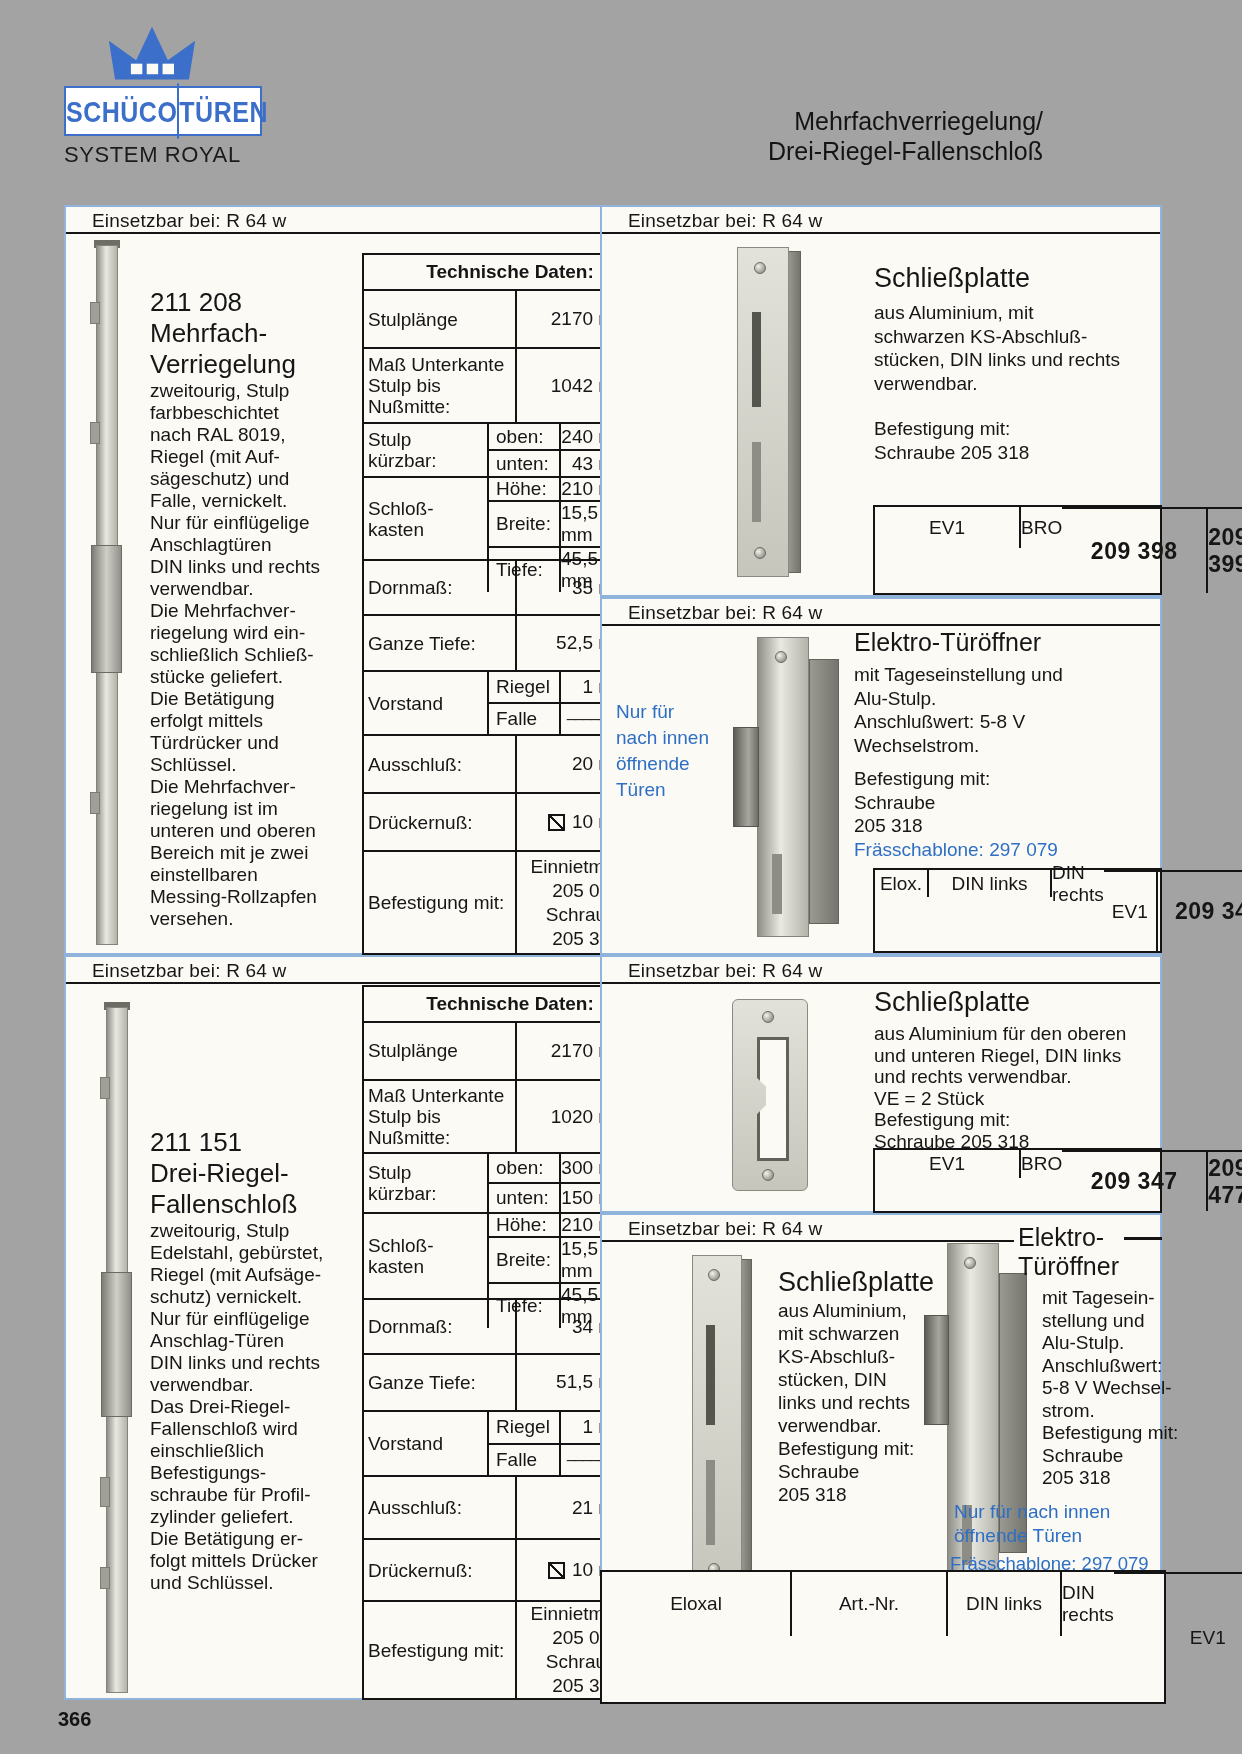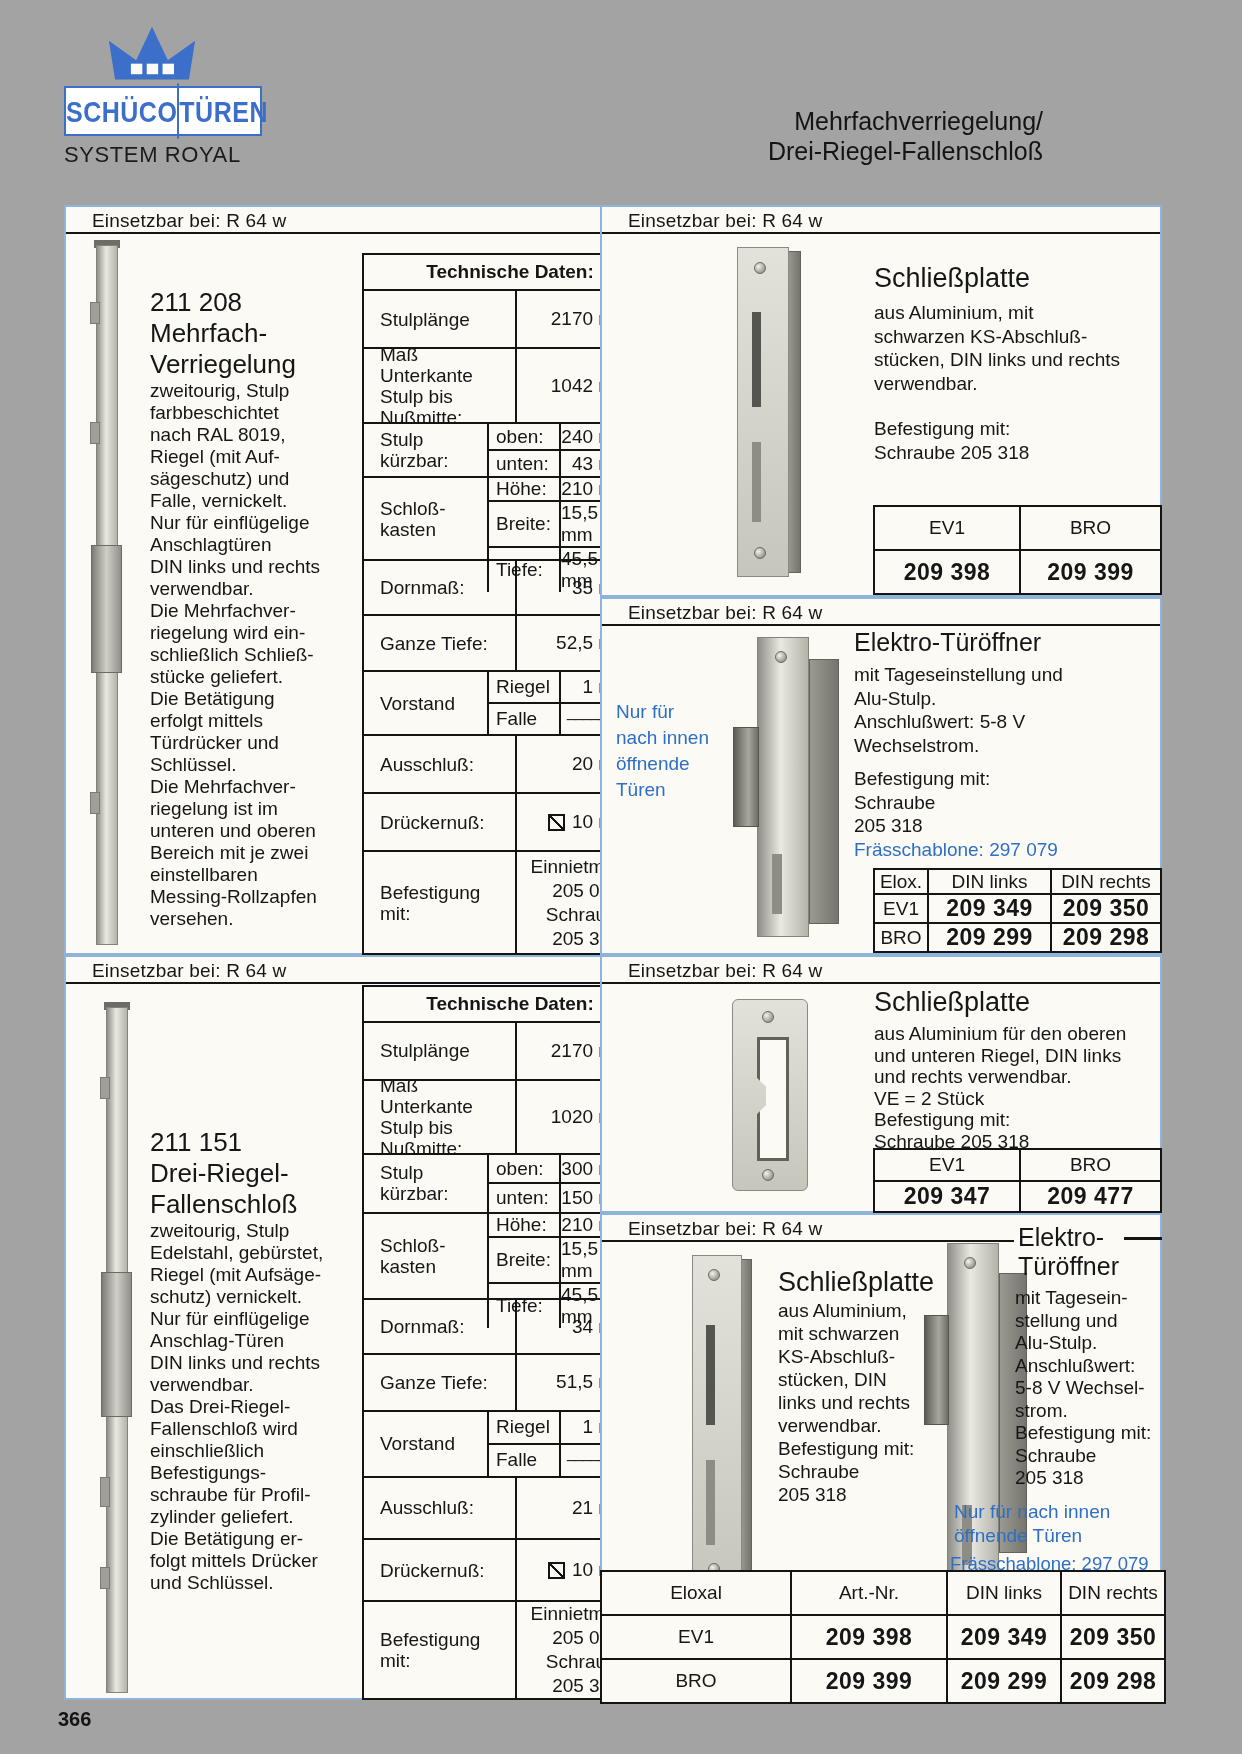--- a/index.html
+++ b/index.html
@@ -22,36 +22,36 @@
                font-size:25px;line-height:30px;color:#141414;}
   
   .pcode{font-size:26px;line-height:31px;}
   .pname{font-size:26px;line-height:31px;}
   .pdesc{font-size:19px;line-height:22px;}
   
   .tech{position:absolute;border:2px solid #141414;box-sizing:border-box;display:flex;flex-direction:column;}
   .trow{display:flex;border-top:2px solid #141414;box-sizing:border-box;align-items:stretch;}
   .trow:first-child{border-top:0;}
   .tth{justify-content:center;align-items:center;font-weight:bold;font-size:19px;}
-  .tlabel{display:flex;align-items:center;padding-left:16px;font-size:19px;line-height:21px;box-sizing:border-box;}
+  .tlabel{display:flex;align-items:center;padding-left:4px;font-size:19px;line-height:21px;box-sizing:border-box;}
   .tfull{width:151px;}
   .tgroup{width:79px;}
   .tsubcol{flex:1;display:flex;flex-direction:column;padding-left:44px;}
   .tsub{display:flex;flex:1;border-top:2px solid #141414;box-sizing:border-box;}
   .tsub:first-child{border-top:0;}
   .tsublabel{width:72px;border-left:2px solid #141414;display:flex;align-items:center;
              padding-left:7px;font-size:19px;box-sizing:border-box;}
   .tval{flex:1;border-left:2px solid #141414;display:flex;align-items:center;justify-content:flex-end;
         padding-right:26px;font-size:19px;box-sizing:border-box;}
   .tval.center{justify-content:center;padding-right:0;text-align:center;line-height:24px;}
   .dash{font-size:16px;letter-spacing:-1px;color:#222;}
   .sq{display:inline-block;width:13px;height:13px;border:2px solid #141414;margin-right:7px;
       background:linear-gradient(to top right,transparent 44%,#141414 44%,#141414 56%,transparent 56%);}
   
-  .ptable{position:absolute;border:2px solid #141414;box-sizing:border-box;display:flex;flex-direction:column;background:#fbfaf5;}
+  .ptable{position:absolute;border:2px solid #141414;box-sizing:border-box;display:flex;background:#fbfaf5;}
   .pr{display:flex;border-top:2px solid #141414;flex:1;}
   .pr:first-child{border-top:0;}
   .pc{display:flex;align-items:center;justify-content:center;border-left:2px solid #141414;
       font-size:19px;box-sizing:border-box;}
   .pc:first-child{border-left:0;}
   .num{font-weight:bold;font-size:23px;letter-spacing:.5px;}
   
   .rtitle{font-size:27px;line-height:30px;}
   .rdesc{font-size:19px;line-height:23.5px;}
   .blue{color:#2e6fc5;}
@@ -466,21 +466,21 @@
       <div class="wing" style="left:397px;top:58px;width:28px;height:280px;"></div>
       <div class="bar" style="left:345px;top:28px;width:52px;height:352px;"></div>
       <div class="pscrew" style="left:362px;top:42px;"></div>
       <div class="latch" style="left:322px;top:100px;width:25px;height:110px;"></div>
       <div class="pslot" style="left:360px;top:290px;width:10px;height:60px;background:#8d8d85;"></div>
     </div>
 
     <div class="abs pre" style="left:416px;top:8px;width:150px;font-size:25px;line-height:29px;">Elektro-
 Türöffner</div>
     <div class="abs" style="left:522px;top:22px;width:38px;height:3px;background:#141414;"></div>
-    <div class="abs rdesc pre" style="left:413px;top:72px;width:150px;line-height:22.5px;">mit Tagesein-
+    <div class="abs rdesc pre" style="left:440px;top:72px;width:150px;line-height:22.5px;">mit Tagesein-
 stellung und
 Alu-Stulp.
 Anschlußwert:
 5-8 V Wechsel-
 strom.
 Befestigung mit:
 Schraube
 205 318</div>
     <div class="abs blue pre" style="left:352px;top:285px;width:212px;font-size:19px;line-height:24px;">Nur für nach innen
 öffnende Türen</div>

